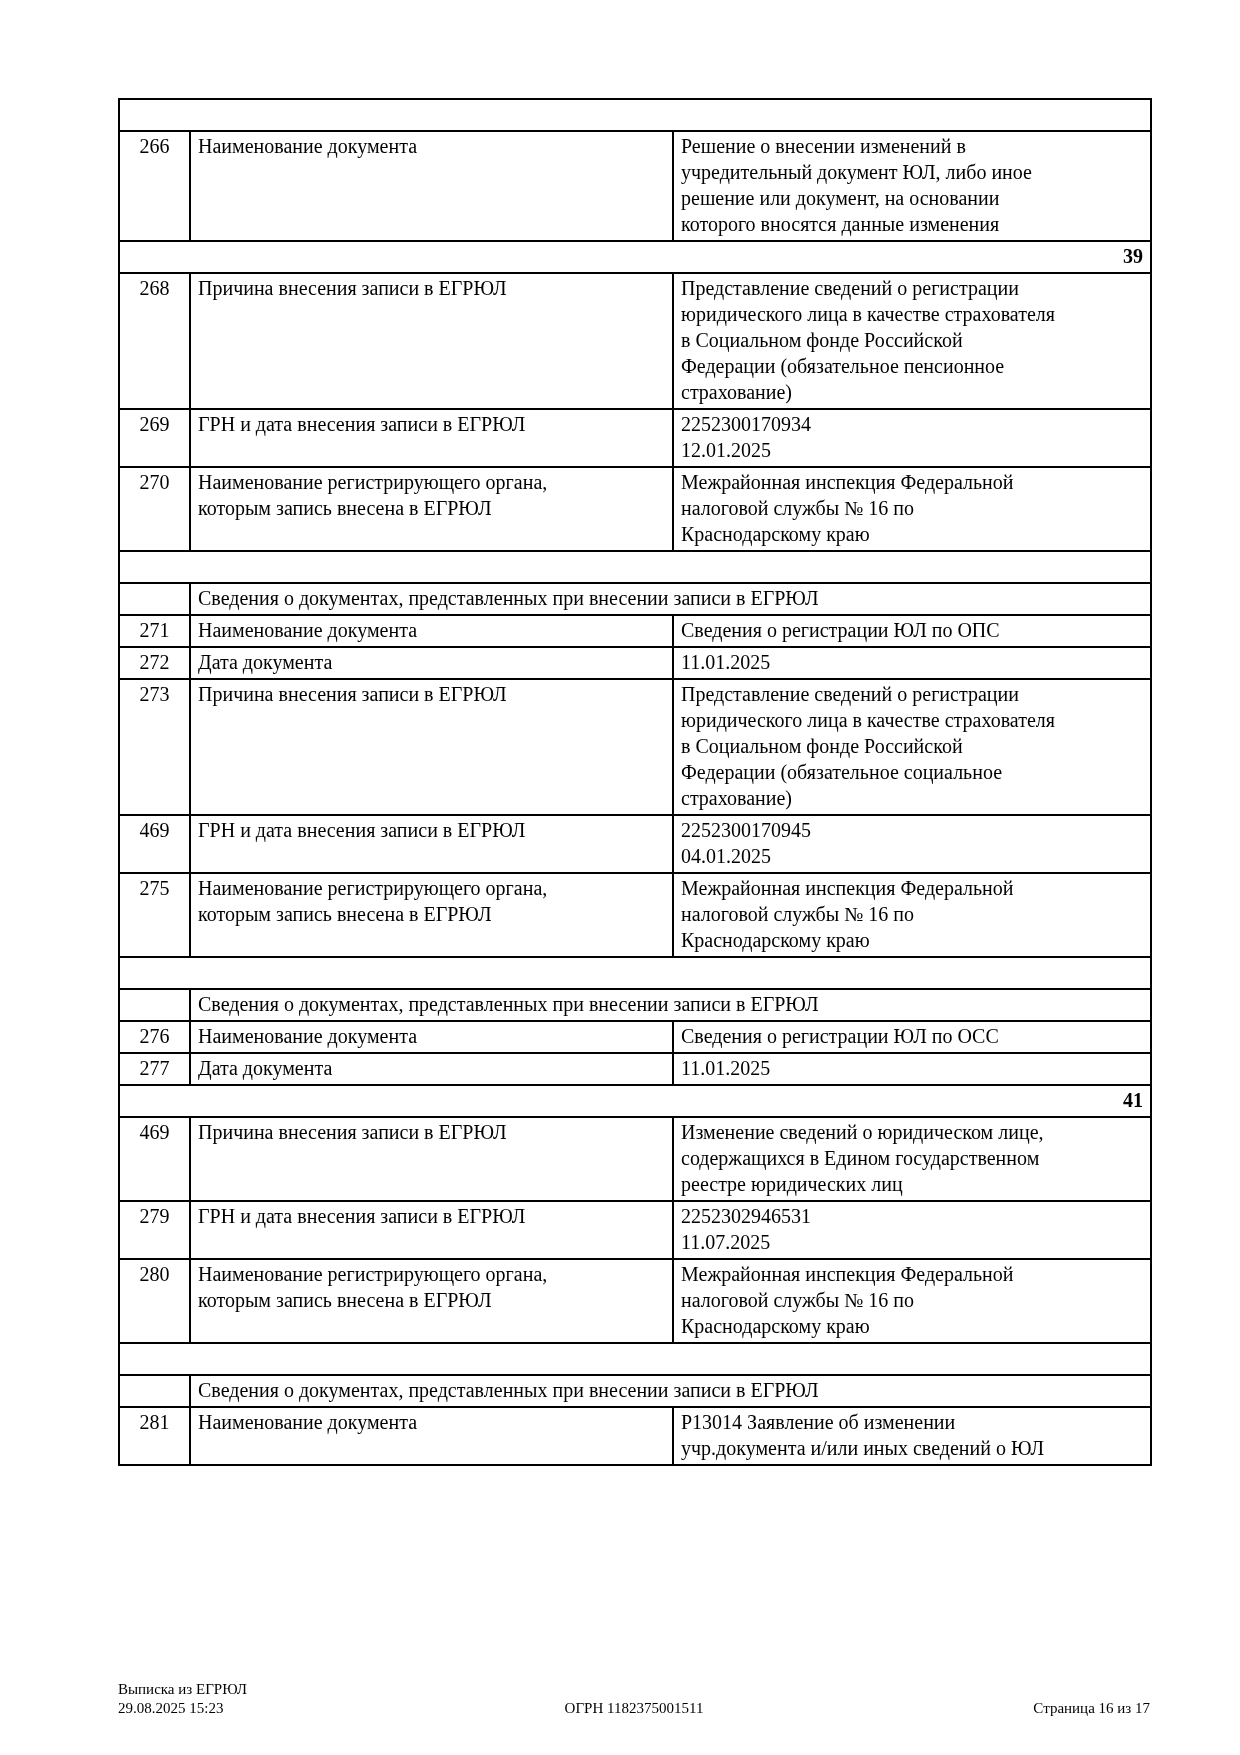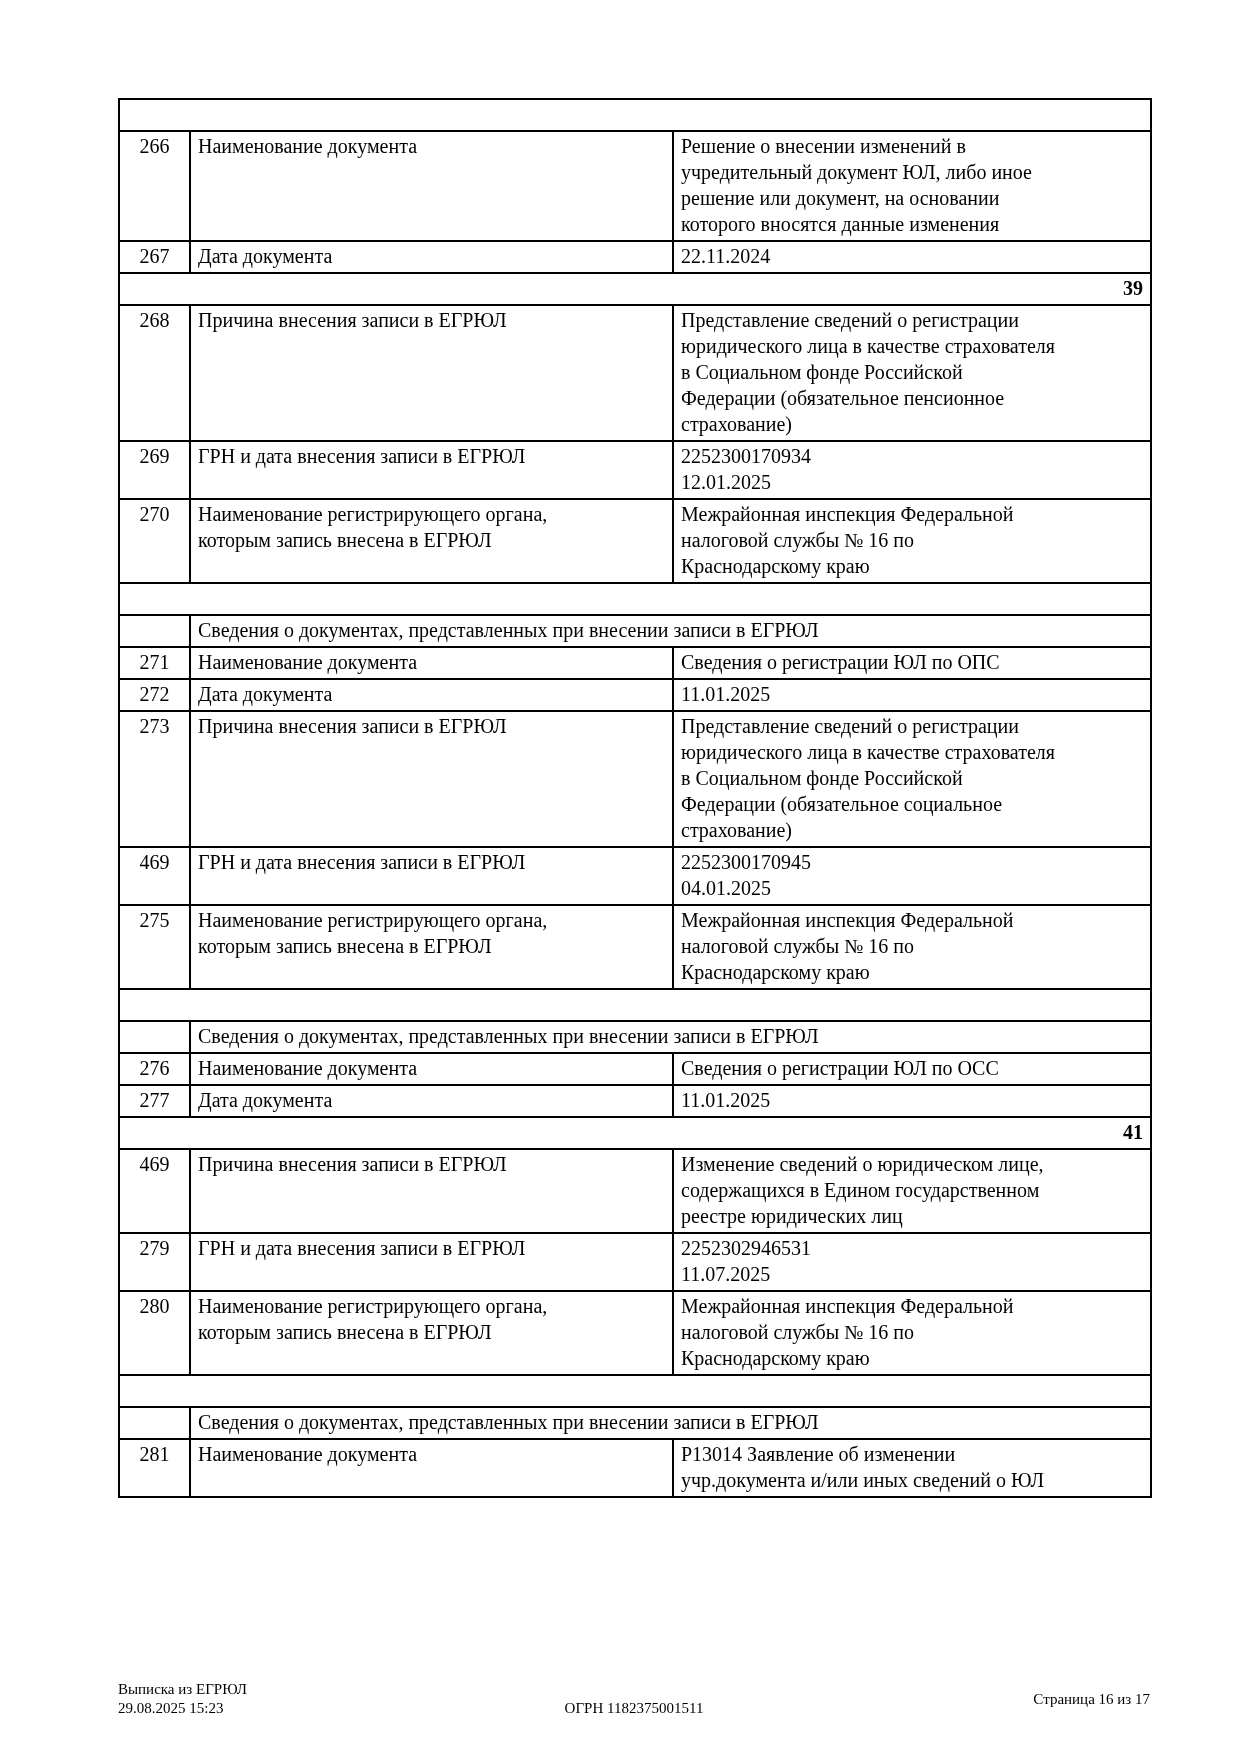--- a/index.html
+++ b/index.html
@@ -32,21 +32,21 @@
   .c-section { text-align: right; font-weight: bold; height: 26px; }
   .c-subheader { white-space: nowrap; overflow: hidden; }
   .c-spacer { height: 26px; }
   .footer {
     position: absolute;
     left: 118px;
     top: 1680px;
     width: 1032px;
     display: flex;
     justify-content: space-between;
-    align-items: center;
+    align-items: flex-end;
     font-size: 15px;
     line-height: 19px;
   }
   .footer .f-left   { flex: 1; text-align: left; }
   .footer .f-center { flex: 1; text-align: center; margin-top: 18px; }
   .footer .f-right  { flex: 1; text-align: right; }
 </style>
 </head>
 <body>
 
@@ -62,25 +62,20 @@
       </tr>
       <tr>
         <td class="c-num">266</td>
         <td class="c-label">Наименование документа</td>
         <td class="c-value">Решение о внесении изменений в
 учредительный документ ЮЛ, либо иное
 решение или документ, на основании
 которого вносятся данные изменения</td>
       </tr>
       <tr>
-        <td class="c-num">267</td>
-        <td class="c-label">Дата документа</td>
-        <td class="c-value">22.11.2024</td>
-      </tr>
-      <tr>
         <td class="c-section" colspan="3">39</td>
       </tr>
       <tr>
         <td class="c-num">268</td>
         <td class="c-label">Причина внесения записи в ЕГРЮЛ</td>
         <td class="c-value">Представление сведений о регистрации
 юридического лица в качестве страхователя
 в Социальном фонде Российской
 Федерации (обязательное пенсионное
 страхование)</td>

